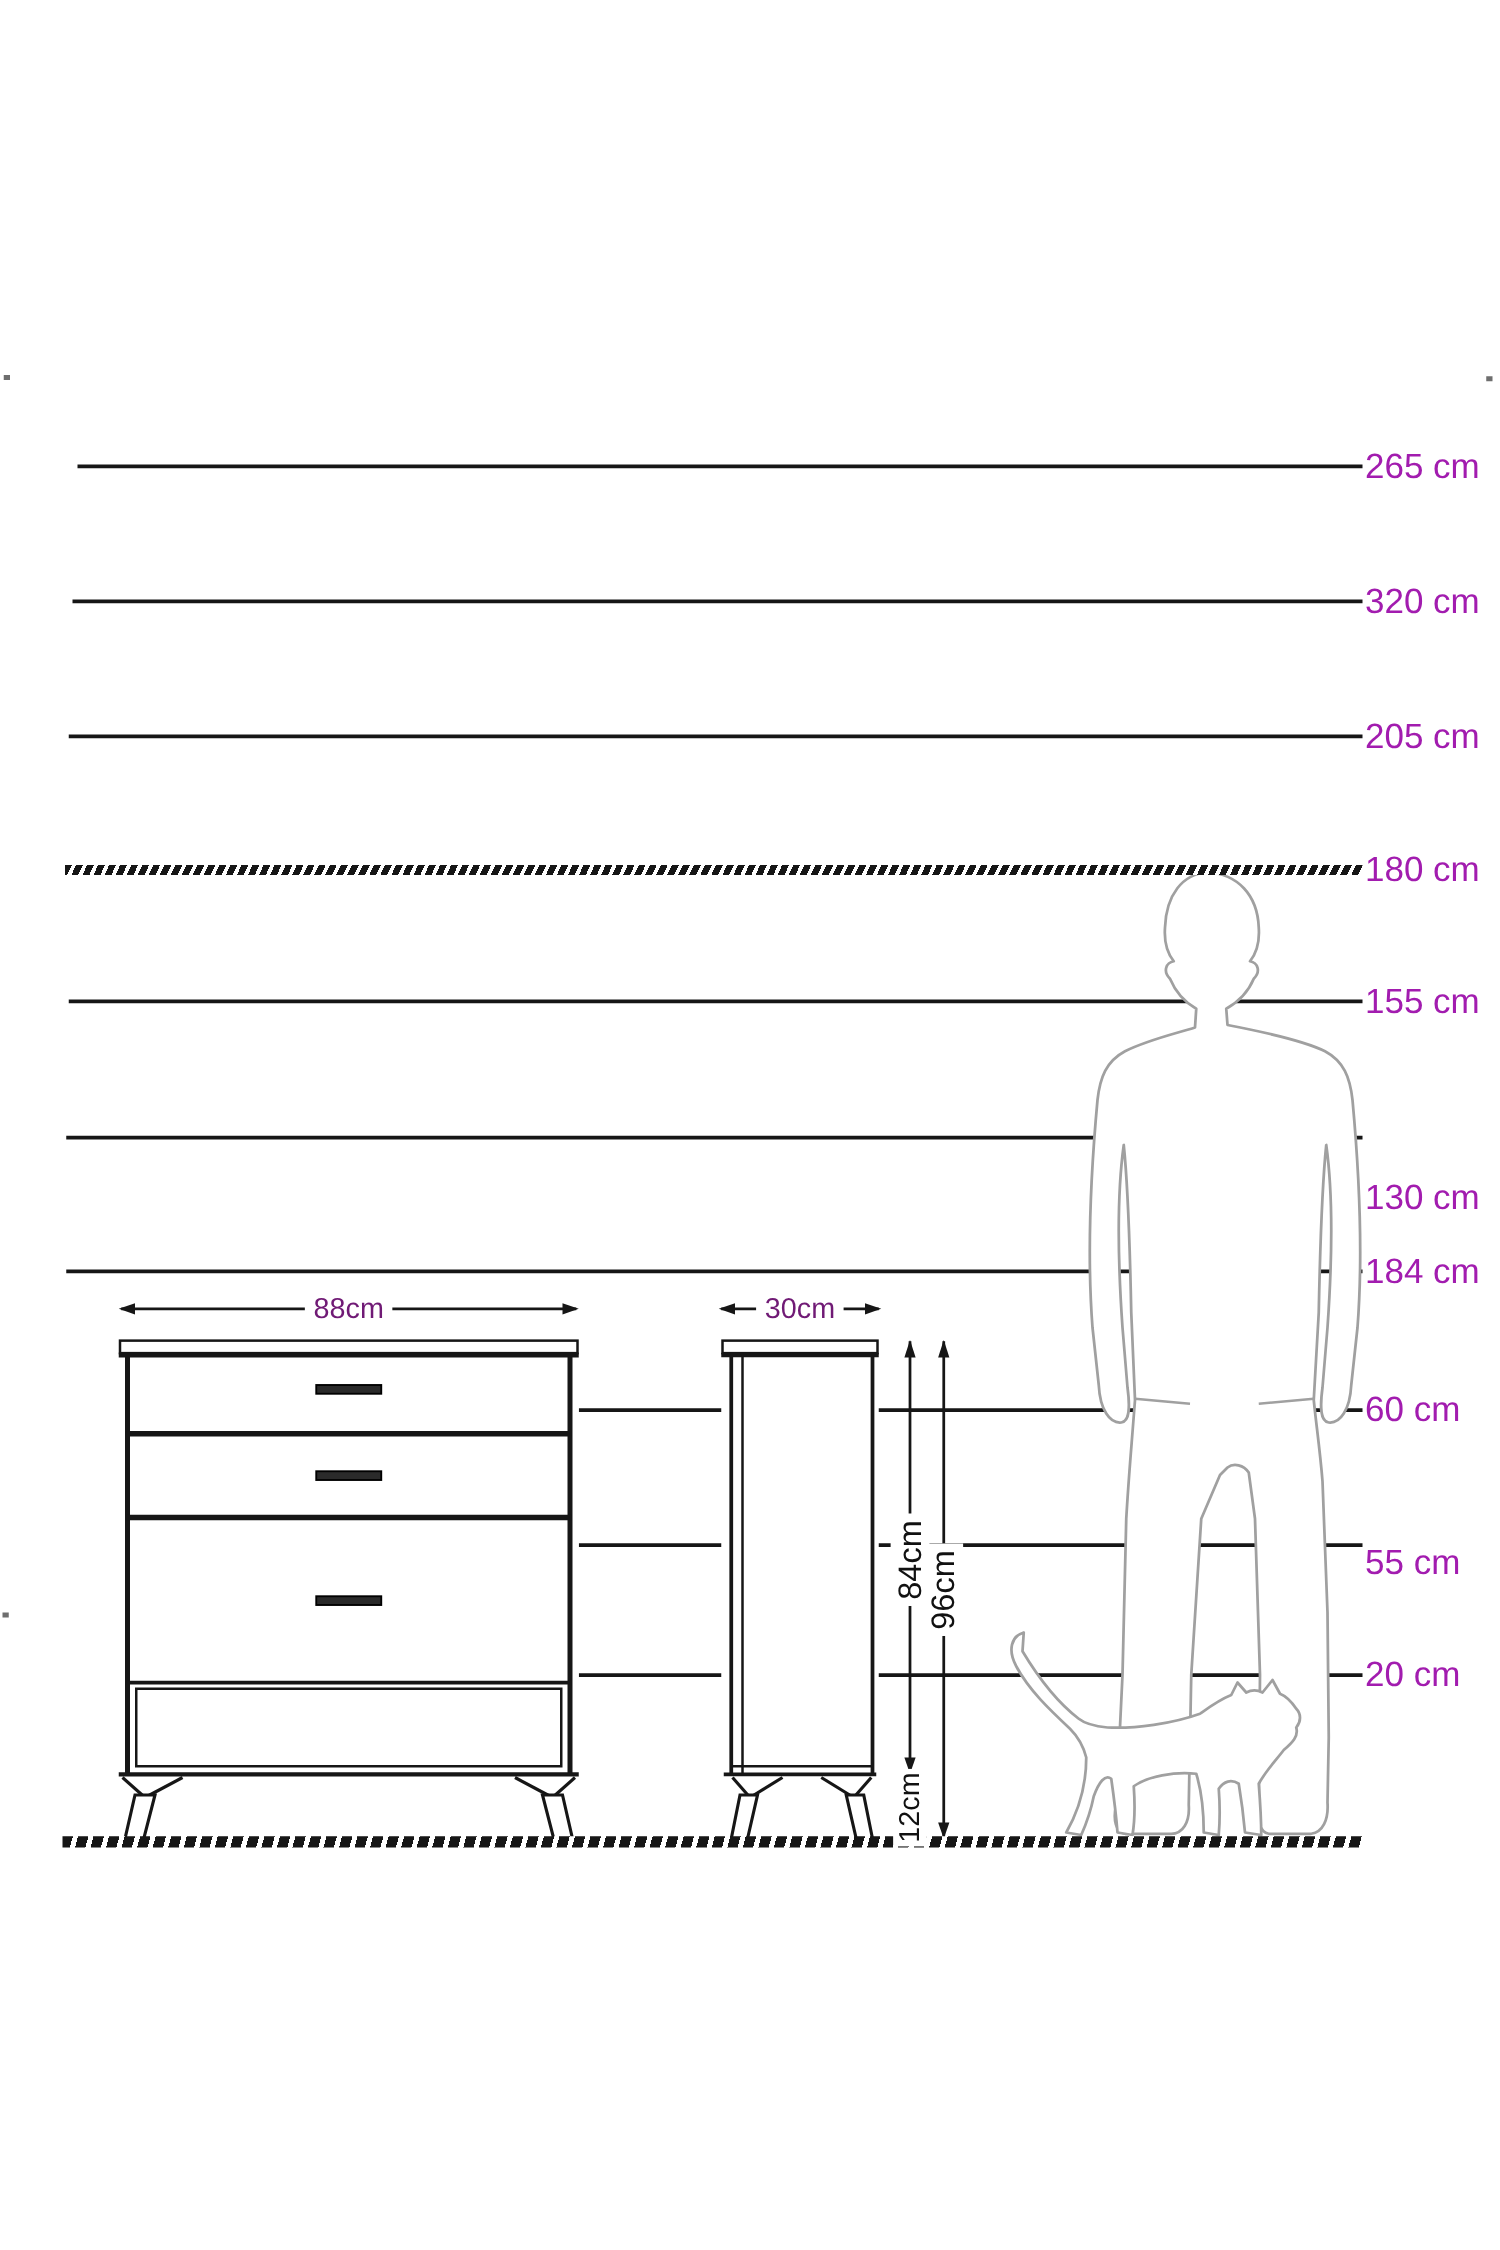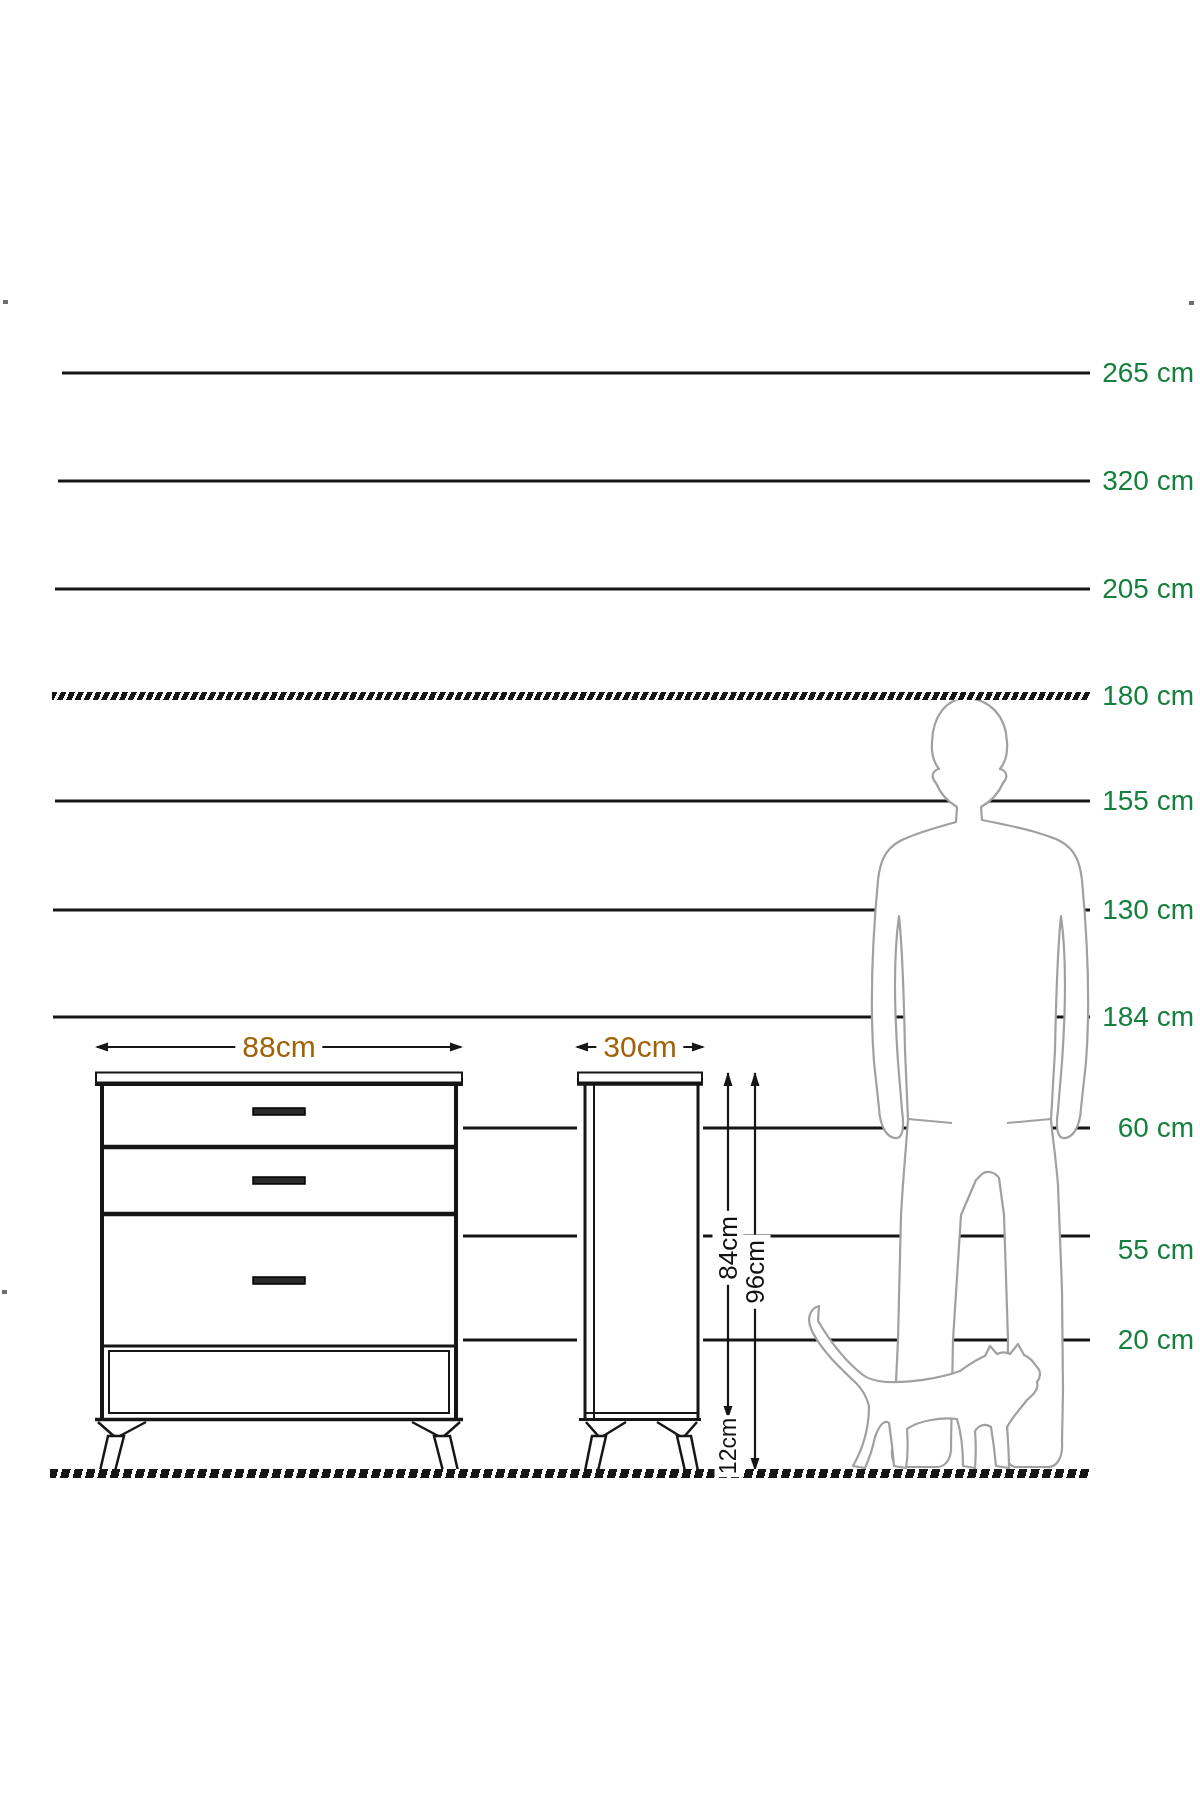--- a/index.html
+++ b/index.html
@@ -2,26 +2,26 @@
 <html><head>
 <meta charset="utf-8">
 <style>
   html,body{margin:0;padding:0;background:#fff;}
   .stage{
     position:relative;width:1200px;height:1800px;background:#fff;overflow:hidden;
     font-family:"Liberation Sans",sans-serif;color:#161616;
   }
   .stage svg{position:absolute;left:0;top:0;}
   .scale-label{
-    position:absolute;left:1092px;width:102px;text-align:right;
-    font-size:28px;height:36px;line-height:36px;color:#15803d;white-space:nowrap;
+    position:absolute;left:1092px;width:102px;text-align:left;
+    font-size:28px;height:36px;line-height:36px;color:#a21caf;white-space:nowrap;
   }
   .dim-h{
     position:absolute;transform:translate(-50%,-50%);
-    background:#fff;padding:0 7px;font-size:30px;color:#a16207;white-space:nowrap;
+    background:#fff;padding:0 7px;font-size:23px;color:#701a75;white-space:nowrap;
   }
   .dim-v{
     position:absolute;transform:translate(-50%,-50%) rotate(-90deg);
     background:#fff;padding:0 5px;font-size:26px;color:#111;white-space:nowrap;
   }
   .dim-v.small{font-size:23px;padding:0 3px;}
   .hatch-180{
     position:absolute;left:52px;top:692px;width:1038px;height:8px;
     background:repeating-linear-gradient(115deg,#161616 0 5px,#ffffff 5px 8px);
   }
@@ -201,21 +201,21 @@
   </svg>
 
   <div class="hatch-180"></div>
   <div class="ground-hatch"></div>
 
   <div class="scale-label" style="top:355px">265 cm</div>
   <div class="scale-label" style="top:463px">320 cm</div>
   <div class="scale-label" style="top:571px">205 cm</div>
   <div class="scale-label" style="top:678px">180 cm</div>
   <div class="scale-label" style="top:783px">155 cm</div>
-  <div class="scale-label" style="top:892px">130 cm</div>
+  <div class="scale-label" style="top:940px">130 cm</div>
   <div class="scale-label" style="top:999px">184 cm</div>
   <div class="scale-label" style="top:1110px">60 cm</div>
   <div class="scale-label" style="top:1232px">55 cm</div>
   <div class="scale-label" style="top:1322px">20 cm</div>
 
   <div class="dim-h" style="left:279px;top:1047px">88cm</div>
   <div class="dim-h" style="left:640px;top:1047px">30cm</div>
   <div class="dim-v" style="left:728px;top:1248px">84cm</div>
   <div class="dim-v" style="left:755px;top:1272px">96cm</div>
   <div class="dim-v small" style="left:728px;top:1446px">12cm</div>

